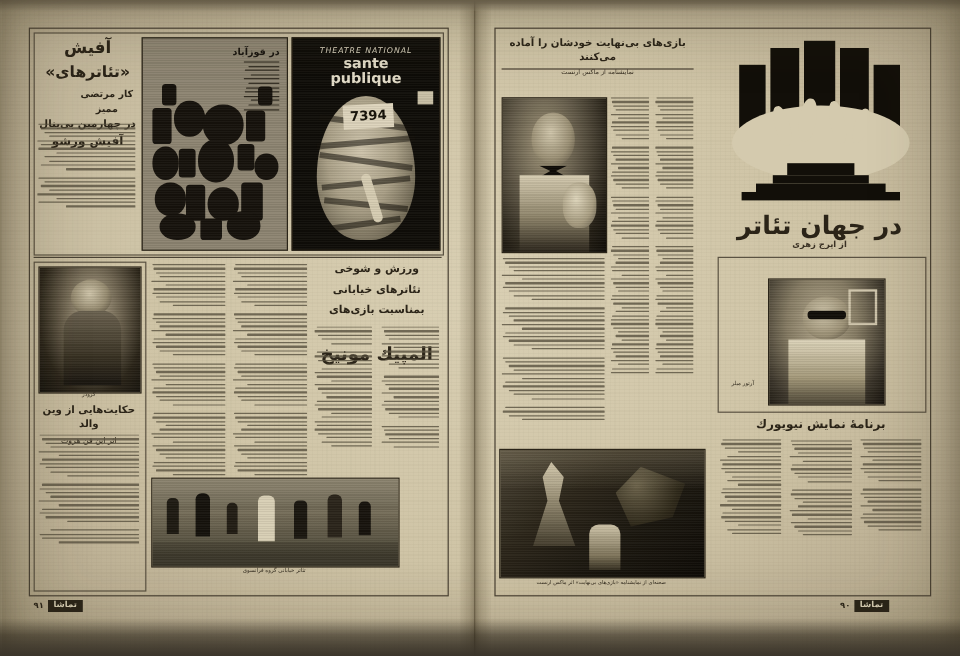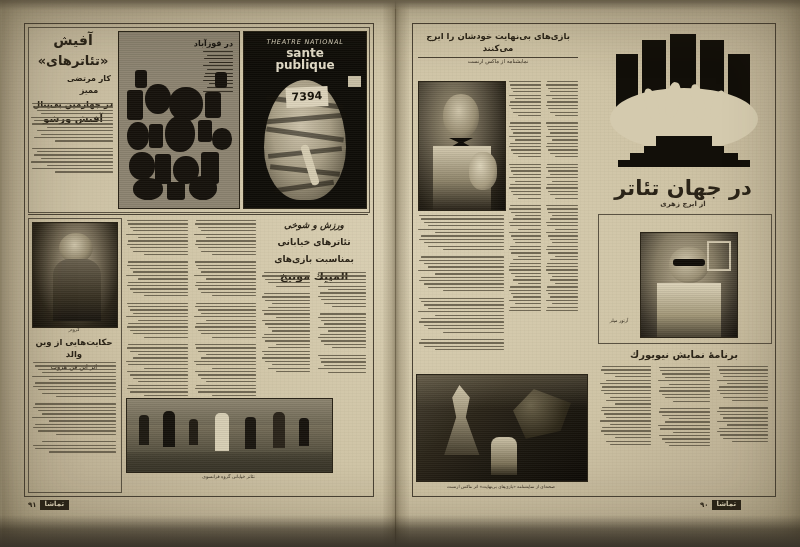--- a/index.html
+++ b/index.html
@@ -340,24 +340,24 @@
       <div class="tl s5"></div>
       <div class="tl s2"></div>
       <div class="tl s4"></div>
     <div class="tl s1"></div>
       <div class="tl s3"></div>
       <div class="tl s5"></div>
       <div class="tl s6"></div>
   </div>
 
   <div class="sheet" style="left:262px;top:219px;width:104px;">
-    <div class="hl" style="font-size:9px;font-style:italic;">ورزش و شوخی</div>
+    <div class="hl" style="font-size:9px;">ورزش و شوخی</div>
     <div class="hl" style="font-size:9px;margin-top:4px;">تئاترهای خیابانی</div>
     <div class="hl" style="font-size:9px;margin-top:4px;">بمناسبت بازی‌های</div>
-    <div class="hl" style="font-size:11px;margin-top:4px;">المپیك مونیخ</div>
+    <div class="hl" style="font-size:15px;margin-top:20px;">المپیك مونیخ</div>
   </div>
 
   <div class="col" style="left:262px;top:272px;width:104px;height:196px;column-count:2;column-gap:8px;">
     <div class="tl s3"></div>
       <div class="tl s1"></div>
       <div class="tl s5"></div>
       <div class="tl s2"></div>
     <div class="tl s7"></div>
       <div class="tl s4"></div>
       <div class="tl s1"></div>
@@ -432,21 +432,21 @@
   <div class="cap" style="position:absolute;left:126px;top:474px;width:205px;">تئاتر خیابانی گروه فرانسوی</div>
 
   <div class="folio" style="left:28px;top:500px;">
     <div class="logo">تماشا</div>
     <div class="num">۹۱</div>
   </div>
 
   <div class="sheet frame" style="left:412px;top:23px;width:362px;height:472px;border-width:1.2px;"></div>
 
   <div class="sheet" style="left:418px;top:30px;width:160px;">
-    <div class="hl" style="font-size:8.5px;">بازی‌های بی‌نهایت خودشان را ایرج می‌کنند</div>
+    <div class="hl" style="font-size:8.5px;">بازی‌های بی‌نهایت خودشان را آماده می‌کنند</div>
     <div class="sub" style="margin-top:3px;">نمایشنامه از ماکس ارنست</div>
   </div>
   <div class="sheet hr" style="left:418px;top:57px;width:160px;height:1px;"></div>
 
   <div class="photo" style="left:418px;top:81px;width:86px;height:128px;
               background:radial-gradient(ellipse at 40% 30%,#9f9478 0%,#5e5645 42%,#241f15 78%,#100d08 100%);">
     <div style="position:absolute;left:24px;top:12px;width:36px;height:44px;border-radius:48%;
                 background:radial-gradient(ellipse at 44% 38%,#cfc5aa 0%,#9a8f74 58%,#554d3c 100%);"></div>
     <div style="position:absolute;left:30px;top:56px;width:24px;height:10px;background:#0f0c07;
                 clip-path:polygon(0 0,40% 45%,0 100%,100% 100%,60% 45%,100% 0);"></div>

